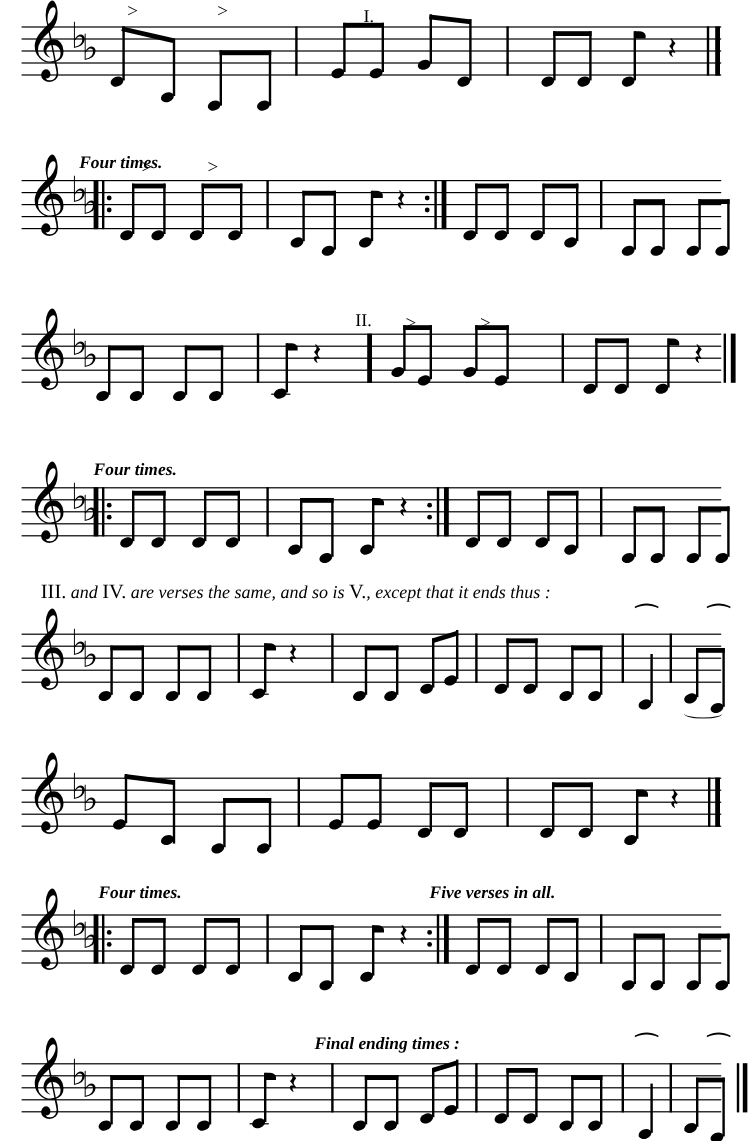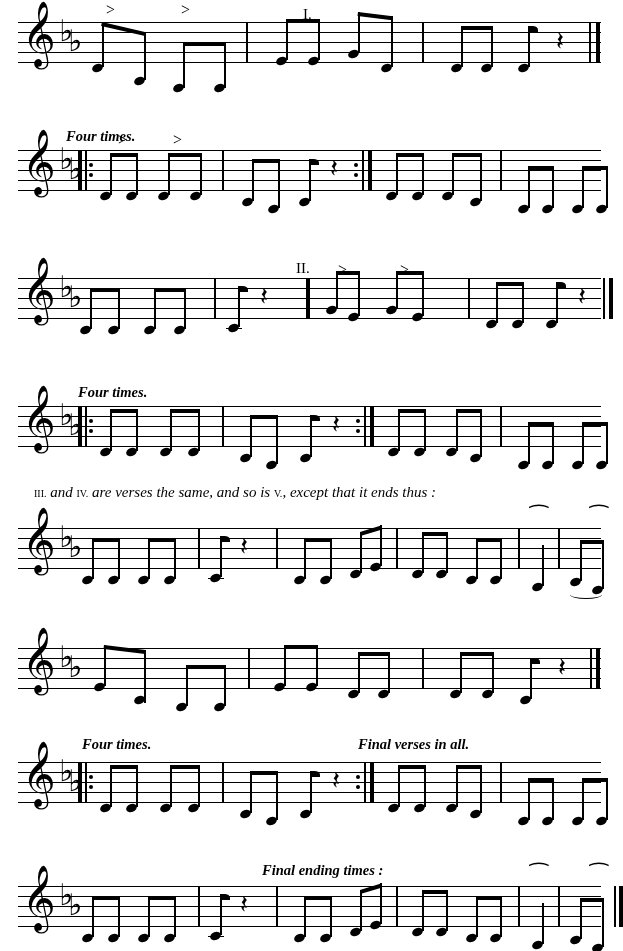--- a/index.html
+++ b/index.html
@@ -155,21 +155,21 @@
     font-weight: bold;
     font-size: 14.5px;
     font-family: "Liberation Serif", serif;
   }
   .plainital {
     font-style: italic;
     font-size: 15px;
     font-family: "Liberation Serif", serif;
   }
   .plainroman {
-    font-size: 10px;
+    font-size: 17px;
     font-family: "Liberation Serif", serif;
   }
 </style>
 </head>
 <body>
 
 <div class="page">
 
   <div class="system" style="top:22px;">
     <div class="label roman" style="left:303px; top:-16px;">I.</div>
@@ -587,21 +587,21 @@
       <div class="flaghook" style="left:513px; top:10px;"></div>
       <div class="rest" style="left:540px; top:6px;">𝄽</div>
 
       <div class="barline thin2" style="left:572px;"></div>
       <div class="barline thick" style="left:578px;"></div>
     </div>
   </div>
 
   <div class="system" style="top:762px;">
     <div class="label ital" style="left:82px; top:-26px;">Four times.</div>
-    <div class="label ital" style="left:358px; top:-26px;">Final verses in all.</div>
+    <div class="label ital" style="left:358px; top:-26px;">Five verses in all.</div>
     <div class="staff">
       <div class="line ln0"></div>
       <div class="line ln1"></div>
       <div class="line ln2"></div>
       <div class="line ln3"></div>
       <div class="line ln4"></div>
 
       <div class="clef">𝄞</div>
       <div class="flat f1">♭</div>
       <div class="flat f2">♭</div>

